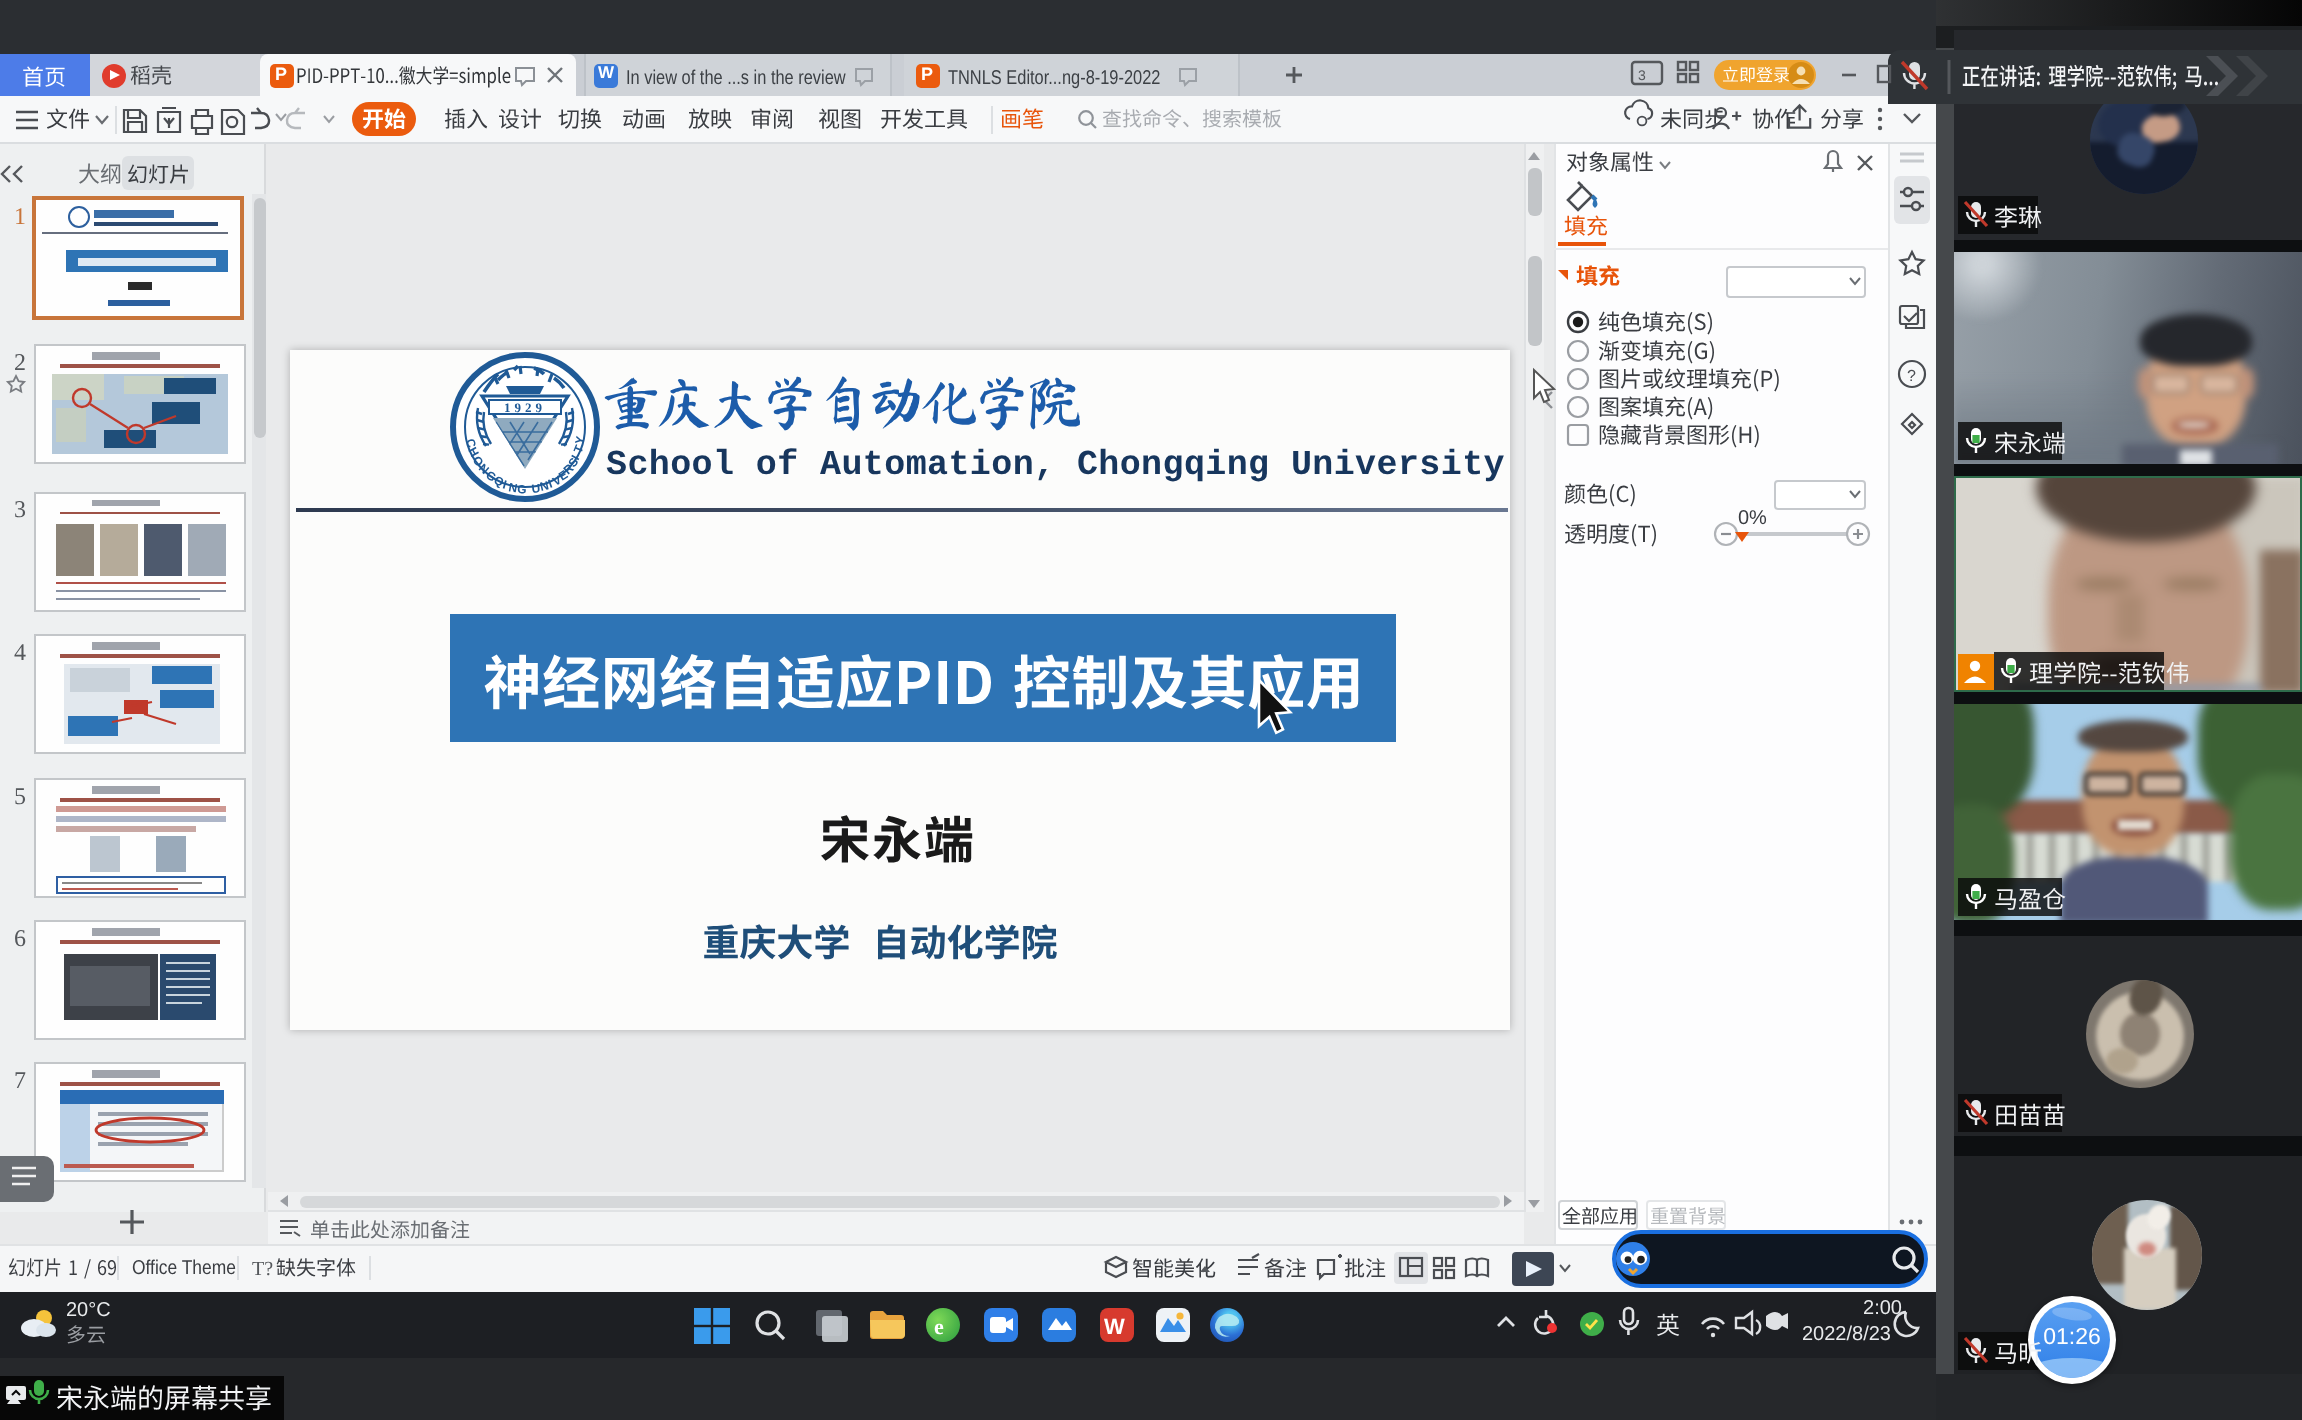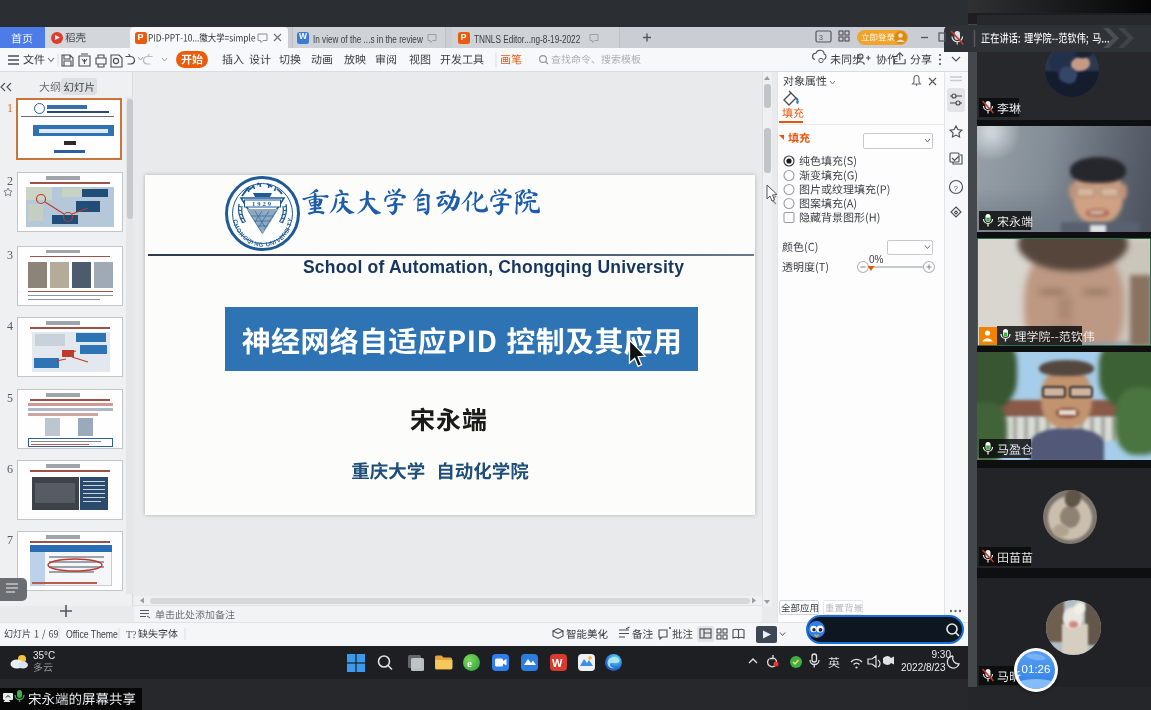--- a/index.html
+++ b/index.html
@@ -157,21 +157,21 @@
       <text x="50" y="68" transform="rotate(-20 50 68)">I</text>
       <text x="52.5" y="67" transform="rotate(-25 52.5 67)">V</text>
       <text x="56" y="64.5" transform="rotate(-33 56 64.5)">E</text>
       <text x="59" y="61.5" transform="rotate(-42 59 61.5)">R</text>
       <text x="62" y="58" transform="rotate(-52 62 58)">S</text>
       <text x="64" y="54.5" transform="rotate(-60 64 54.5)">I</text>
       <text x="65.5" y="51" transform="rotate(-68 65.5 51)">T</text>
       <text x="66.5" y="46.5" transform="rotate(-78 66.5 46.5)">Y</text>
 </g>
   </svg>
-<div style="position:absolute;left:303px;top:223px;font-family:Liberation Sans, sans-serif;font-size:17.5px;color:#17365d;font-weight:700;white-space:nowrap;letter-spacing:0.2px;margin-top:34px;">School of Automation, Chongqing University</div>
+<div style="position:absolute;left:303px;top:223px;font-family:Liberation Mono, monospace;font-size:17.5px;color:#17365d;font-weight:700;white-space:nowrap;letter-spacing:0.2px;">School of Automation, Chongqing University</div>
 <div style="position:absolute;left:225px;top:307px;width:473px;height:64px;background:#2e74b5;"></div>
 <div style="position:absolute;left:762px;top:72px;width:10px;height:534px;background:#eff0f1;border-left:1px solid #dfe1e3;"></div>
 <div style="position:absolute;left:763.5px;top:84px;width:7px;height:24px;background:#c2c5c8;border-radius:3px;"></div>
 <div style="position:absolute;left:763.5px;top:128px;width:7px;height:45px;background:#c2c5c8;border-radius:3px;"></div>
 <div style="position:absolute;left:134px;top:596px;width:628px;height:9px;background:#eff0f1;"></div>
 <div style="position:absolute;left:150px;top:597.5px;width:600px;height:6px;background:#d6d8da;border-radius:3px;"></div>
 <div style="position:absolute;left:134px;top:605px;width:628px;height:17px;background:#f2f3f4;border-top:1px solid #e0e2e4;"></div>
 <div style="position:absolute;left:777px;top:72px;width:167px;height:550px;background:#fdfdfe;border-left:1px solid #e2e4e6;"></div>
 <svg style="position:absolute;left:782px;top:90px;" width="20" height="18" viewBox="0 0 20 18">
 <path d="M2 10 L9 3 L14 8 L7 15 Z" fill="none" stroke="#4a4d52" stroke-width="1.3"></path>
@@ -194,39 +194,39 @@
 <div style="position:absolute;left:697px;top:626px;width:17px;height:16px;background:#e2e4e7;border-radius:2px;"></div>
 <div style="position:absolute;left:756px;top:626px;width:21px;height:17px;background:#3d4654;border-radius:2px;"></div>
 <div style="position:absolute;left:806px;top:615px;width:158px;height:29px;background:#0e1621;border:2.5px solid #1a6fe0;border-radius:16px;box-sizing:border-box;"></div>
 <div style="position:absolute;left:808px;top:621px;width:17px;height:17px;border-radius:50%;background:#2f7fe8;"></div>
 <div style="position:absolute;left:0;top:646px;width:1151px;height:33px;background:#1d1f23;"></div>
 <svg style="position:absolute;left:8px;top:651px;" width="22" height="22" viewBox="0 0 22 22">
 <circle cx="14" cy="8" r="4" fill="#f5c33b"></circle>
 <ellipse cx="9" cy="13" rx="6.5" ry="4.5" fill="#e8eef4"></ellipse>
 <ellipse cx="15" cy="14" rx="5" ry="3.5" fill="#dbe4ec"></ellipse>
   </svg>
-<div style="position:absolute;left:33px;top:650px;font-family:'Liberation Sans',sans-serif;font-size:10px;color:#e8eaec;font-weight:400;white-space:nowrap;">35°C</div>
+<div style="position:absolute;left:33px;top:650px;font-family:'Liberation Sans',sans-serif;font-size:10px;color:#e8eaec;font-weight:400;white-space:nowrap;">20°C</div>
 <svg style="position:absolute;left:347px;top:654px;" width="18" height="18" viewBox="0 0 18 18">
 <rect x="0" y="0" width="8.4" height="8.4" fill="#3a9bec"></rect>
     <rect x="9.6" y="0" width="8.4" height="8.4" fill="#3a9bec"></rect>
 <rect x="0" y="9.6" width="8.4" height="8.4" fill="#3a9bec"></rect>
     <rect x="9.6" y="9.6" width="8.4" height="8.4" fill="#3a9bec"></rect>
   </svg>
 <svg style="position:absolute;left:434px;top:654px;" width="20" height="18" viewBox="0 0 20 18">
 <path d="M1 3 q0 -1.5 1.5 -1.5 h5 l2 2 h7 q1.5 0 1.5 1.5 v9 q0 1.5 -1.5 1.5 h-14 q-1.5 0 -1.5 -1.5 z" fill="#e8a33d"></path>
 <path d="M1 6 h17.5 v7.5 q0 1.5 -1.5 1.5 h-14 q-1.5 0 -1.5 -1.5 z" fill="#f6c75c"></path>
   </svg>
 <div style="position:absolute;left:463px;top:654px;width:17px;height:17px;border-radius:50%;background:radial-gradient(circle at 35% 35%,#7ed957,#2a9b3f);"></div>
 <div style="position:absolute;left:492px;top:654px;width:17px;height:17px;border-radius:4px;background:#2f7fe8;"></div>
 <div style="position:absolute;left:521px;top:654px;width:17px;height:17px;border-radius:4px;background:#2b7de0;"></div>
 <div style="position:absolute;left:550px;top:654px;width:17px;height:17px;border-radius:4px;background:#d73a2e;"></div>
 <div style="position:absolute;left:578px;top:654px;width:17px;height:17px;border-radius:4px;background:#eef2f6;"></div>
 <div style="position:absolute;left:605px;top:654px;width:17px;height:17px;border-radius:50%;background:radial-gradient(circle at 60% 30%,#4fc3f0 20%,#2b6fd4 55%,#1a46a0);"></div>
 <div style="position:absolute;left:790px;top:656px;width:12px;height:12px;border-radius:50%;background:#3fae49;"></div>
-<div style="position:absolute;left:921px;top:649px;font-family:'Liberation Sans',sans-serif;font-size:10px;color:#e8eaec;font-weight:400;white-space:nowrap;width:30px;text-align:right;">9:30</div>
+<div style="position:absolute;left:921px;top:649px;font-family:'Liberation Sans',sans-serif;font-size:10px;color:#e8eaec;font-weight:400;white-space:nowrap;width:30px;text-align:right;">2:00</div>
 <div style="position:absolute;left:901px;top:662px;font-family:'Liberation Sans',sans-serif;font-size:10px;color:#e8eaec;font-weight:400;white-space:nowrap;">2022/8/23</div>
 <div style="position:absolute;left:0;top:679px;width:968px;height:31px;background:#26282b;"></div>
 <div style="position:absolute;left:0;top:688px;width:142px;height:22px;background:#070707;"></div>
 <div style="position:absolute;left:968px;top:0;width:183px;height:710px;background:#0d0f11;"></div>
 <div style="position:absolute;left:968px;top:0;width:183px;height:13px;background:linear-gradient(to right,#2f3133,#050505);"></div>
 <div style="position:absolute;left:968px;top:13px;width:183px;height:11px;background:#1c1e20;"></div>
 <div style="position:absolute;left:968px;top:24px;width:9px;height:663px;background:#45484b;"></div>
 <div style="position:absolute;left:968px;top:687px;width:183px;height:23px;background:#242629;"></div>
 <div style="position:absolute;left:977px;top:15px;width:174px;height:105px;background:#26282c;"></div>
 <div style="position:absolute;left:1045px;top:43px;width:54px;height:54px;border-radius:50%;overflow:hidden;background:#2c3850;">

